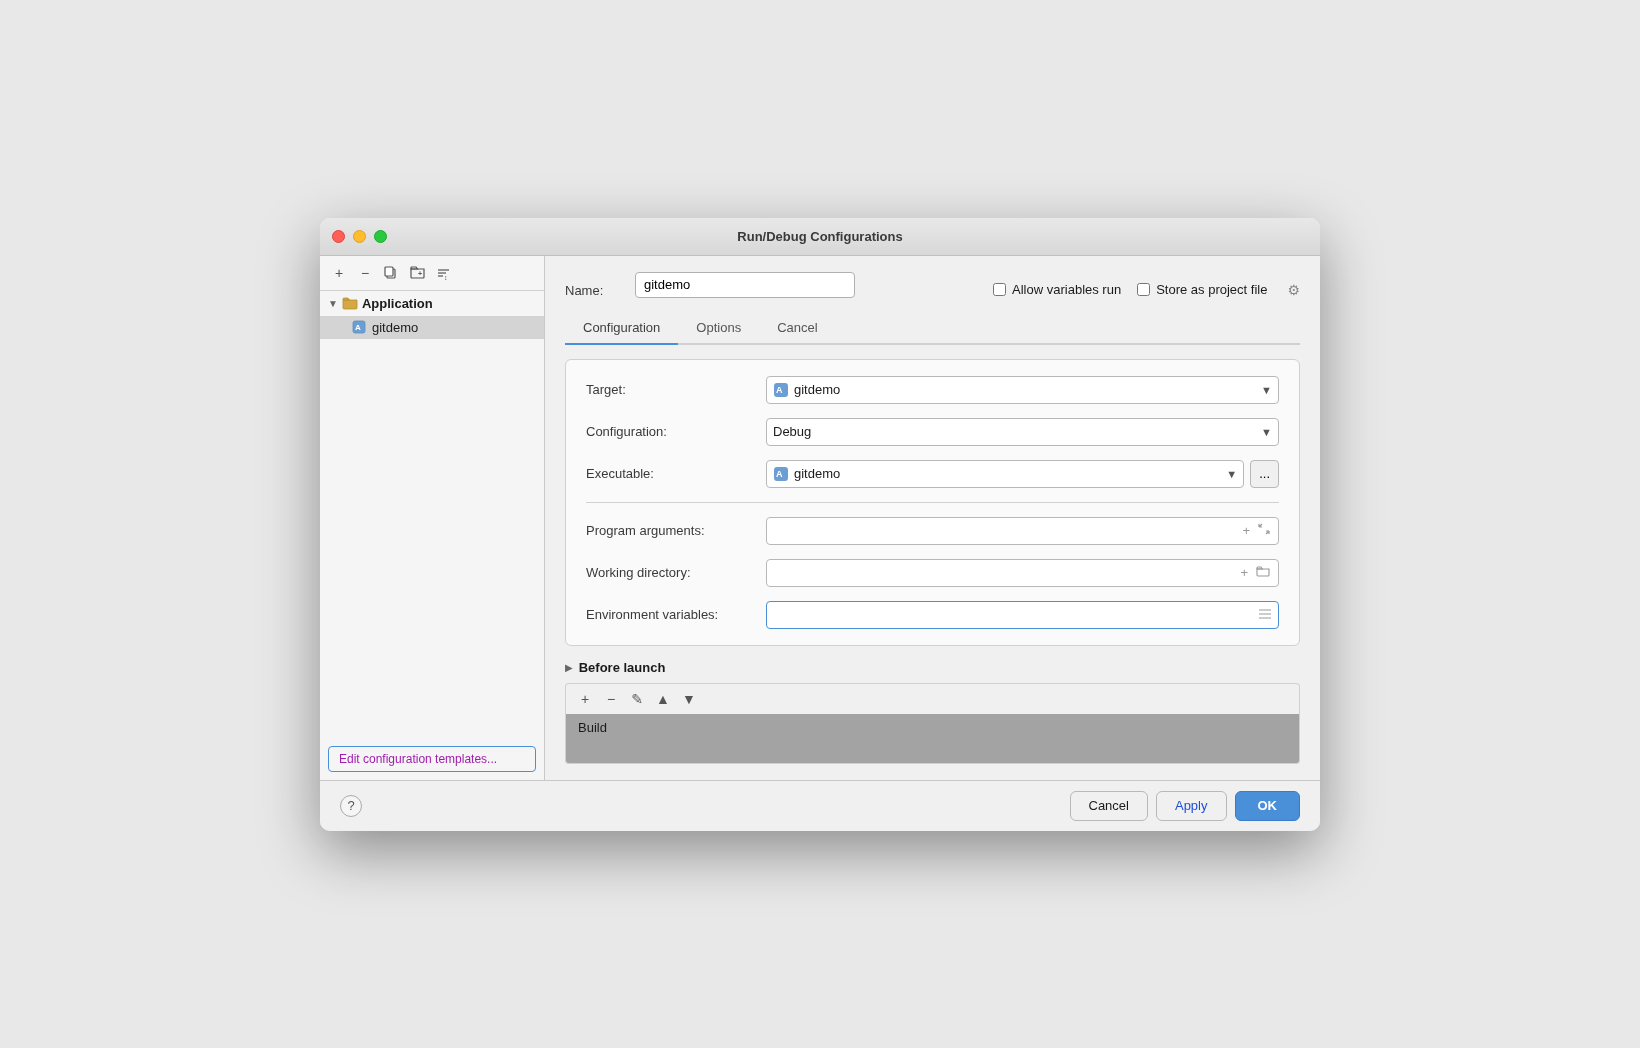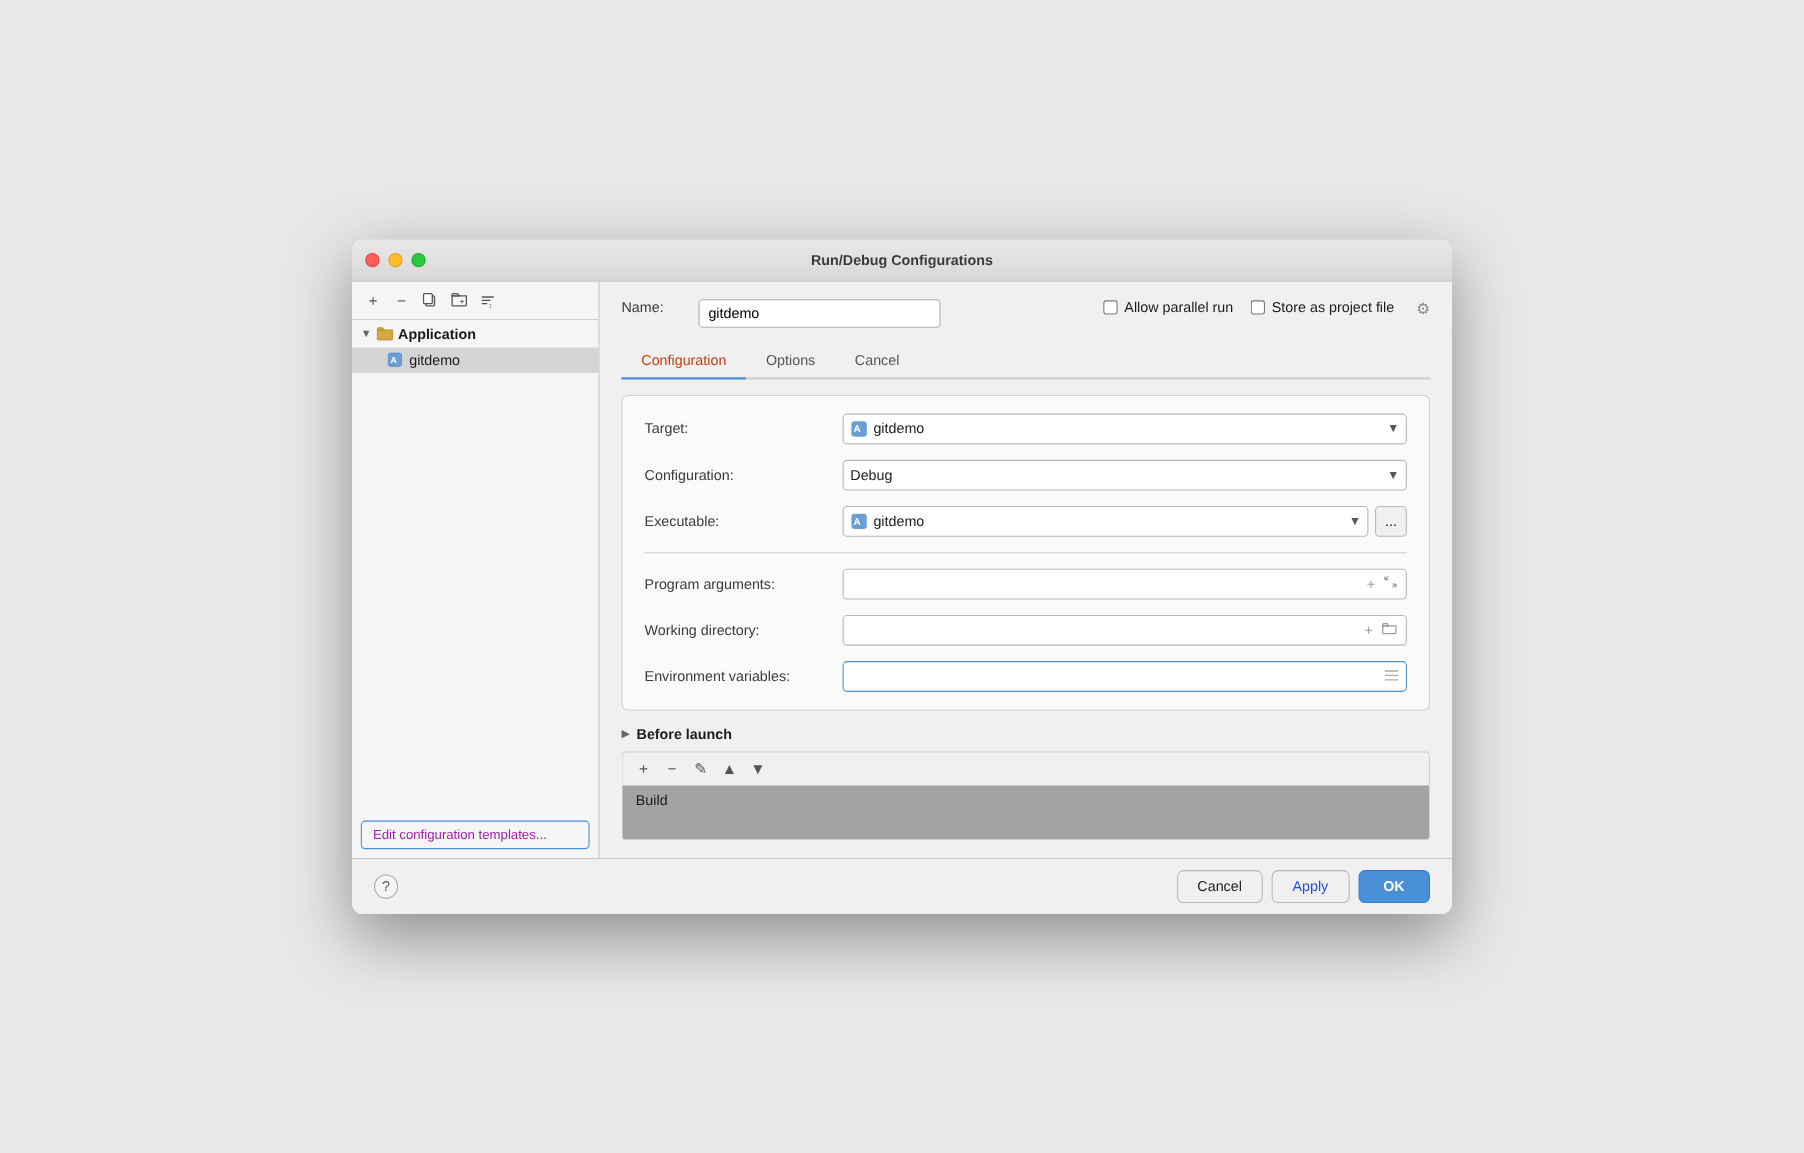--- a/index.html
+++ b/index.html
@@ -120,21 +120,21 @@
     }
     
     .right-panel {
       flex: 1;
       display: flex;
       flex-direction: column;
       padding: 16px 20px;
     }
     .name-row {
       display: flex;
-      align-items: flex-start;
+      align-items: flex-end;
       gap: 20px;
       margin-bottom: 14px;
     }
     .name-label {
       font-size: 13px;
       color: #3a3a3a;
       min-width: 50px;
     }
     .name-input {
       width: 220px;
@@ -173,21 +173,21 @@
     .tab {
       padding: 8px 18px;
       cursor: pointer;
       font-size: 13px;
       color: #555;
       border-bottom: 2px solid transparent;
       margin-bottom: -2px;
       user-select: none;
     }
     .tab.active {
-      color: #c2410c;
+      color: #404040;
       border-bottom: 2px solid #4a90d9;
       font-weight: 500;
     }
     
     .form-section {
       background: #fafafa;
       border: 1px solid #d0d0d0;
       border-radius: 6px;
       padding: 16px 20px;
       margin-bottom: 14px;
@@ -441,21 +441,21 @@
     </div>
 
     <div class="right-panel">
 
       <div class="name-row">
         <span class="name-label">Name:</span>
         <input class="name-input" type="text" value="gitdemo" style="">
         <div class="checkbox-group">
           <label class="checkbox-item">
             <input type="checkbox" style="">
-            <span>Allow parallel run</span>
+            <span>Allow variables run</span>
           </label>
           <label class="checkbox-item">
             <input type="checkbox" style="">
             <span>Store as project file</span>
           </label>
           <span class="gear-icon">⚙</span>
         </div>
       </div>
 
       <div class="tabs-row">

